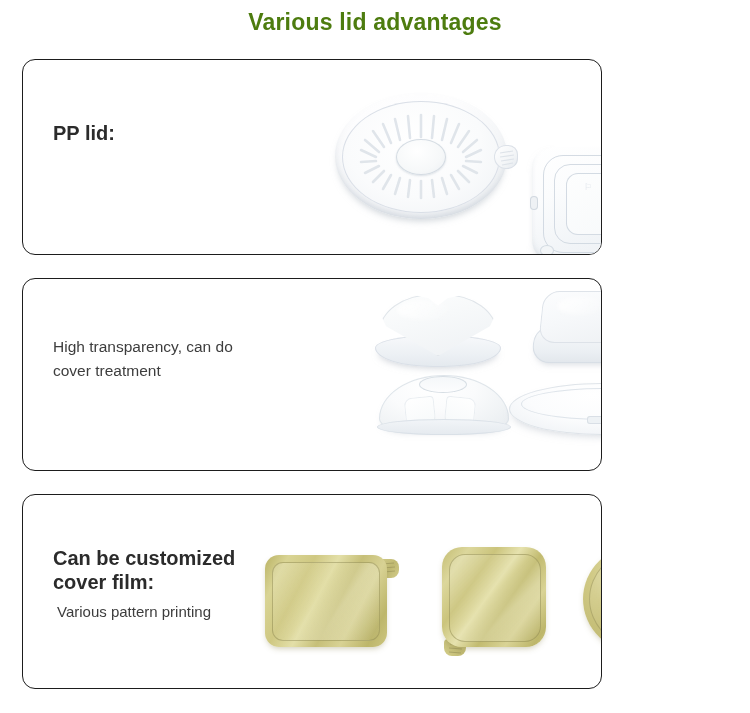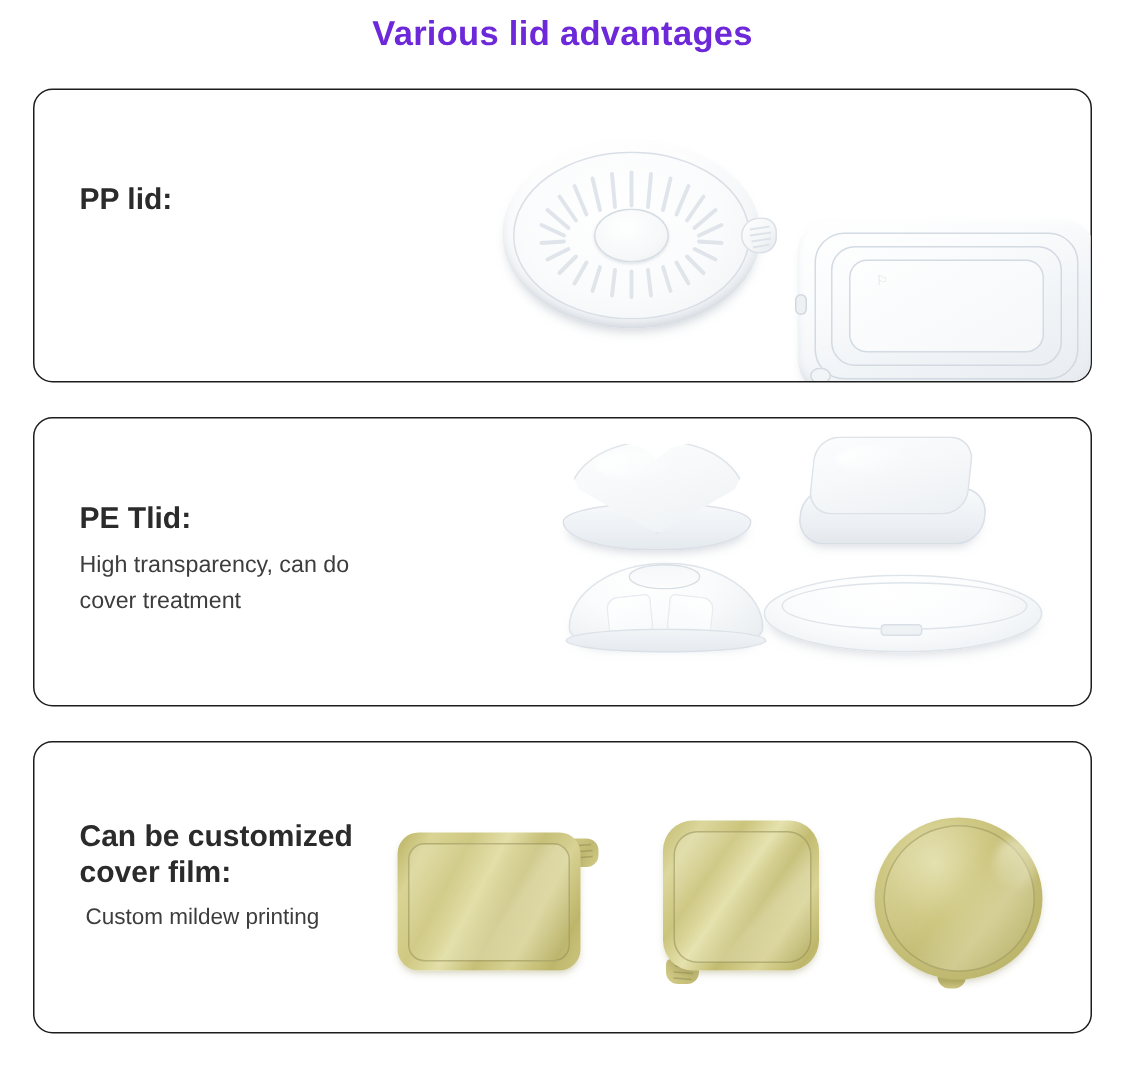--- a/index.html
+++ b/index.html
@@ -17,29 +17,29 @@
 
   
   .page-title {
     position: absolute;
     top: 9px;
     left: 0;
     width: 750px;
     text-align: center;
     font-size: 23px;
     font-weight: bold;
-    color: #6d28d9;
+    color: #4d7c0f;
     letter-spacing: 0.2px;
   }
 
   
   .panel {
     position: absolute;
     left: 22px;
-    width: 706px;
+    width: 580px;
     border: 1.5px solid #1d1d1d;
     border-radius: 13px;
     box-sizing: border-box;
     background: #ffffff;
     overflow: hidden;
   }
   #panel-0 { top: 59px;  height: 196px; }
   #panel-1 { top: 278px; height: 193px; }
   #panel-2 { top: 494px; height: 195px; padding-left: 17px; }
 
@@ -427,21 +427,20 @@
     <div class="notch-l"></div>
     <div class="notch-c"></div>
     <div class="mark">⚐</div>
   </div>
 
 </section>
 
 <section class="panel" id="panel-1">
 
   <div class="panel-text">
-    <div class="panel-heading">PE Tlid:</div>
     <div class="panel-sub">High transparency, can do
 cover treatment</div>
   </div>
 
   <div class="product heartlid">
     <div class="base"></div>
     <div class="shape"></div>
     <div class="gloss"></div>
   </div>
 
@@ -465,21 +464,21 @@
     <div class="notch"></div>
   </div>
 
 </section>
 
 <section class="panel" id="panel-2">
 
   <div class="panel-text">
     <div class="panel-heading">Can be customized
 cover film:</div>
-    <div class="panel-sub">Custom mildew printing</div>
+    <div class="panel-sub">Various pattern printing</div>
   </div>
 
   <div class="product goldrect">
     <div class="tab"></div>
     <svg class="tab-ridges" viewBox="0 0 24 21">
       <g stroke="rgba(150,144,86,0.6)" stroke-width="1" fill="none">
         <line x1="5" y1="5" x2="17" y2="4"></line>
         <line x1="5" y1="9" x2="18" y2="8"></line>
         <line x1="6" y1="13" x2="18" y2="12"></line>
       </g>

